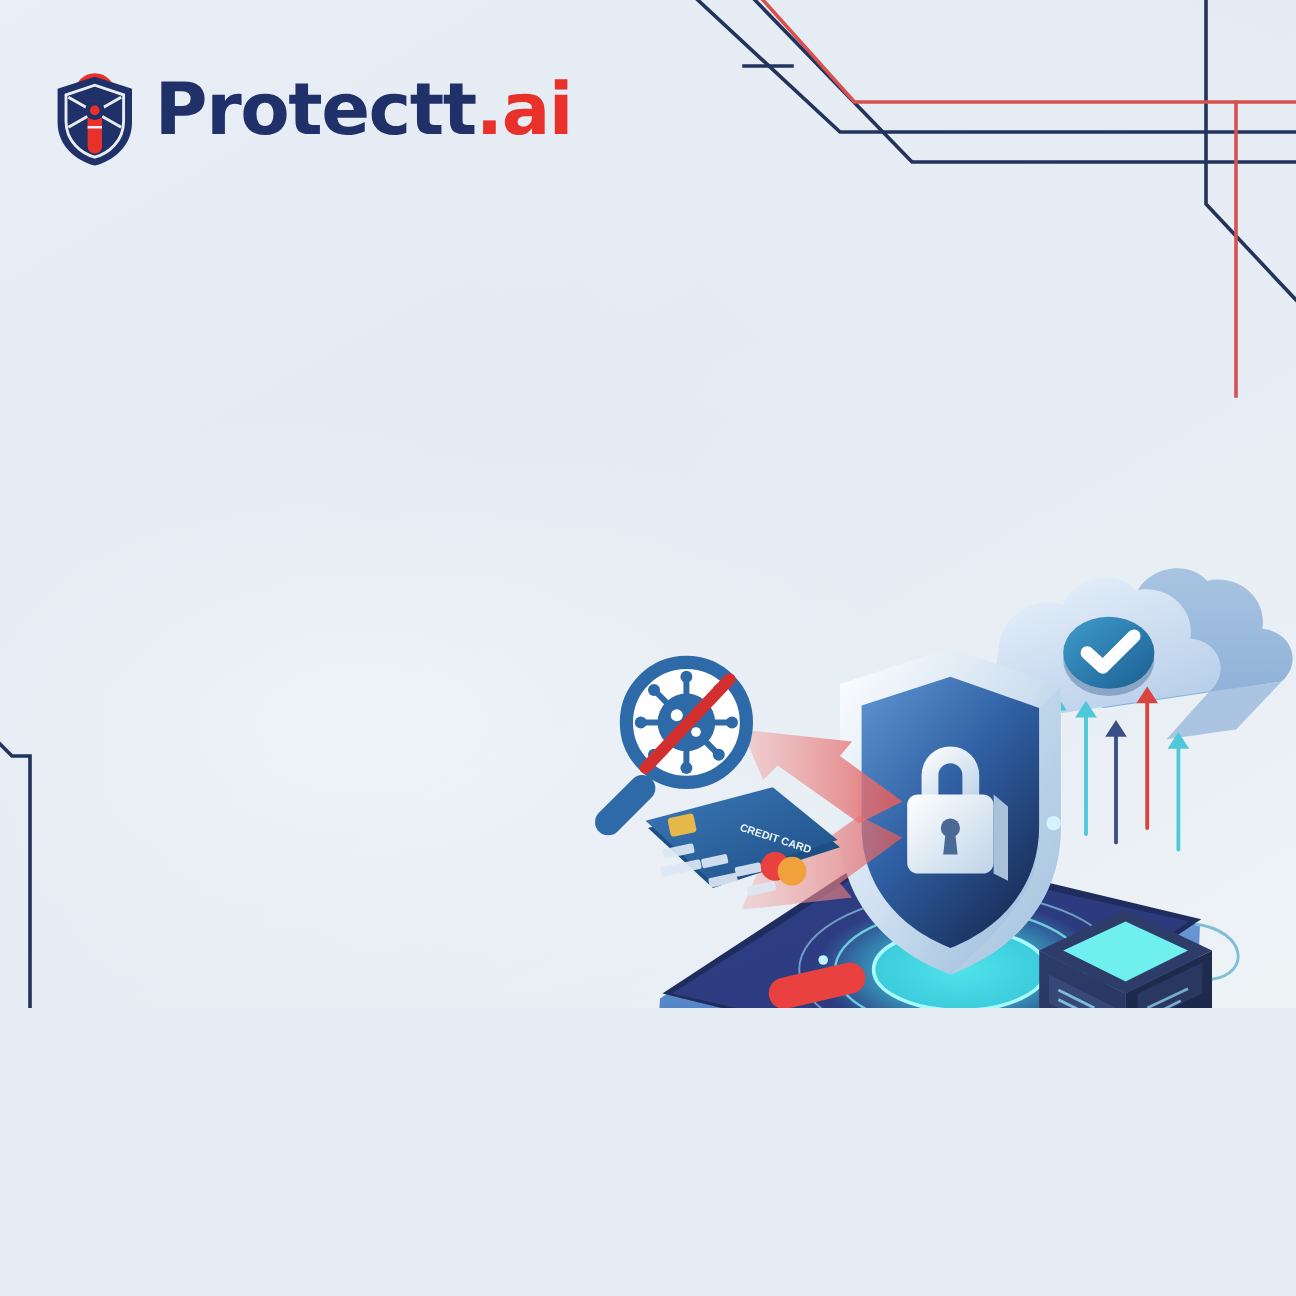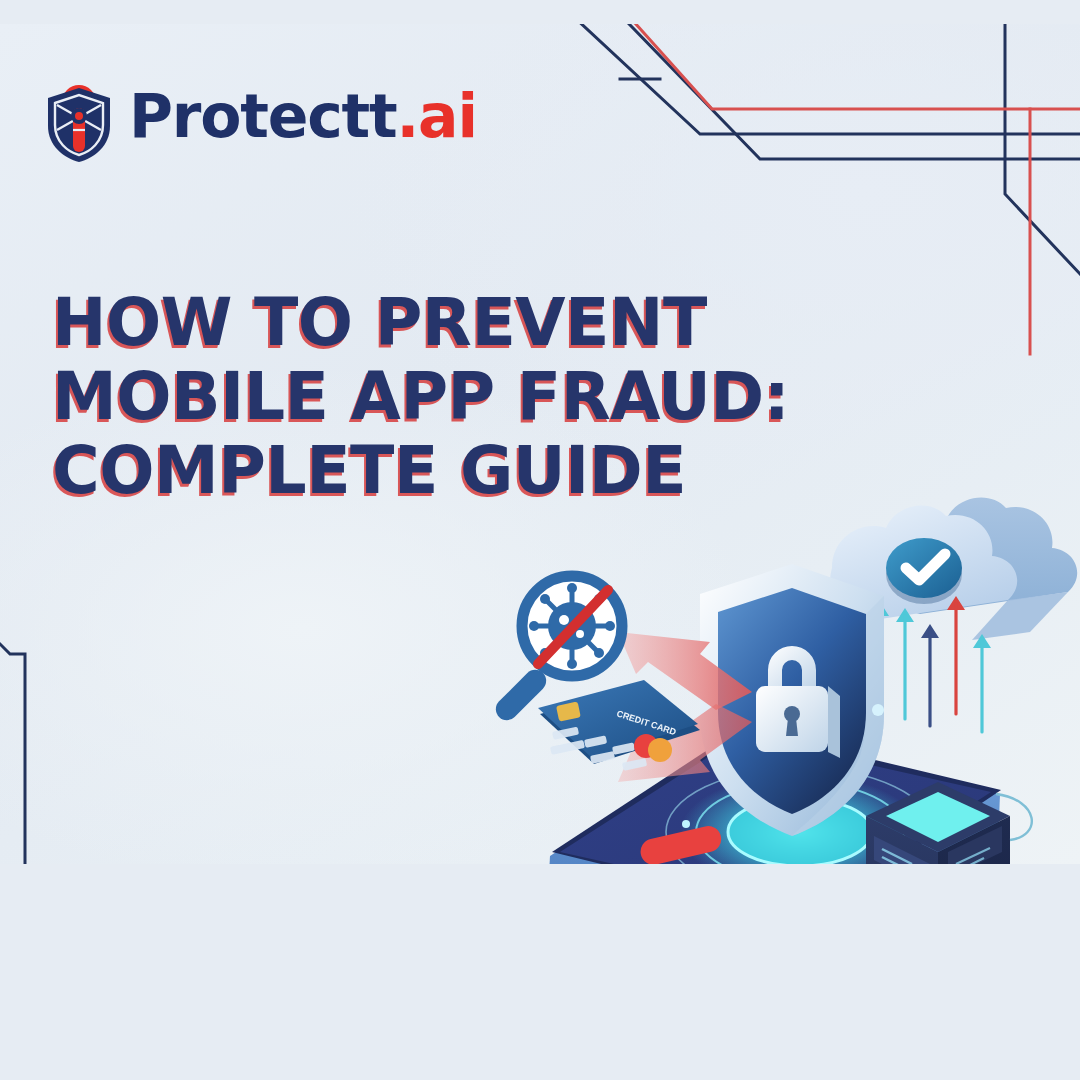--- a/index.html
+++ b/index.html
@@ -7,21 +7,20 @@
     width:1080px;height:1080px;overflow:hidden;
     font-family:"Liberation Sans", sans-serif;
     background:#e6ecf3;
   }
   #canvas{
     position:relative;width:1080px;height:840px;overflow:hidden;
     background:
       radial-gradient(ellipse 60% 45% at 28% 72%, #eef3f7 0%, rgba(238,243,247,0) 70%),
       radial-gradient(ellipse 70% 55% at 80% 20%, #e7edf5 0%, rgba(231,237,245,0) 70%),
       linear-gradient(150deg,#e9eff6 0%,#e3eaf2 42%,#e7eef4 70%,#eef3f6 100%);
-    margin-top: 24px;
   }
 
   
   .bg-svg{position:absolute;left:0;top:0;width:1080px;height:1080px;}
 
   
   #logo{position:absolute;left:42px;top:44px;display:flex;align-items:center;gap:13px;}
   #logo .mark{width:74px;height:96px;}
   #logo .wordmark{
     font-size:60px;font-weight:700;letter-spacing:-1.2px;
@@ -124,25 +123,20 @@
       <rect x="31" y="40" width="12" height="44" rx="6" fill="#e8312a"></rect>
       <path d="M31 62 L43 62" stroke="#e9eef6" stroke-width="2.2"></path>
       <circle cx="37" cy="48" r="8" fill="#1f3168"></circle>
       <circle cx="37" cy="48" r="4" fill="#e8312a"></circle>
     </svg>
     <div class="wordmark">
       <span class="wm-a">Protectt</span><span class="wm-b">.ai</span>
     </div>
   </div>
 
-  <div id="headline">
-    <div class="line">HOW TO PREVENT</div>
-    <div class="line">MOBILE APP FRAUD:</div>
-    <div class="line">COMPLETE GUIDE</div>
-  </div>
 
   <div id="illo">
     <svg width="680" height="640" viewBox="0 0 680 640" xmlns="http://www.w3.org/2000/svg">
       <defs>
         <linearGradient id="gPhoneScreen" x1="0" y1="0" x2="1" y2="1">
           <stop offset="0" stop-color="#2f3f86"></stop>
           <stop offset="55" stop-color="#2a3878"></stop>
           <stop offset="1" stop-color="#1d8fb3"></stop>
         </linearGradient>
         <linearGradient id="gPhoneSide" x1="0" y1="0" x2="0" y2="1">

